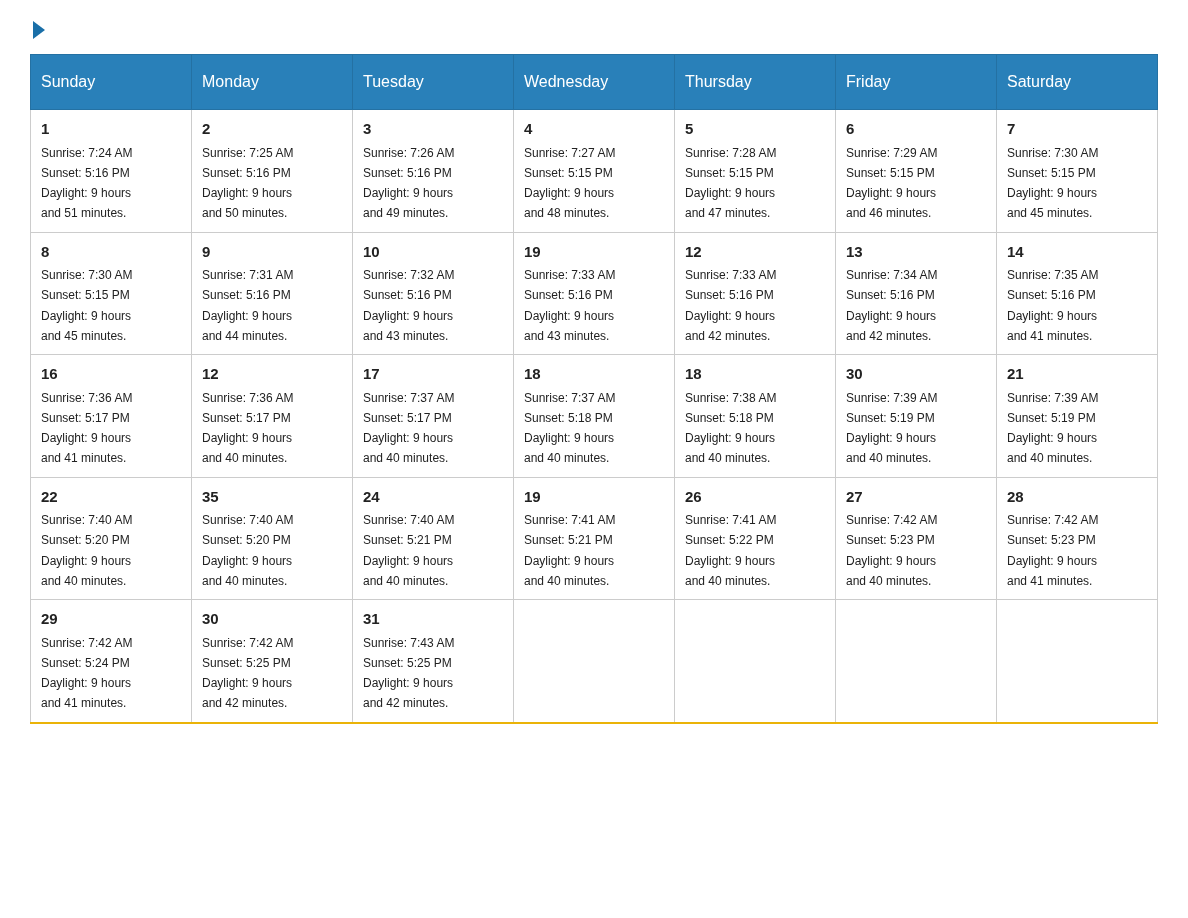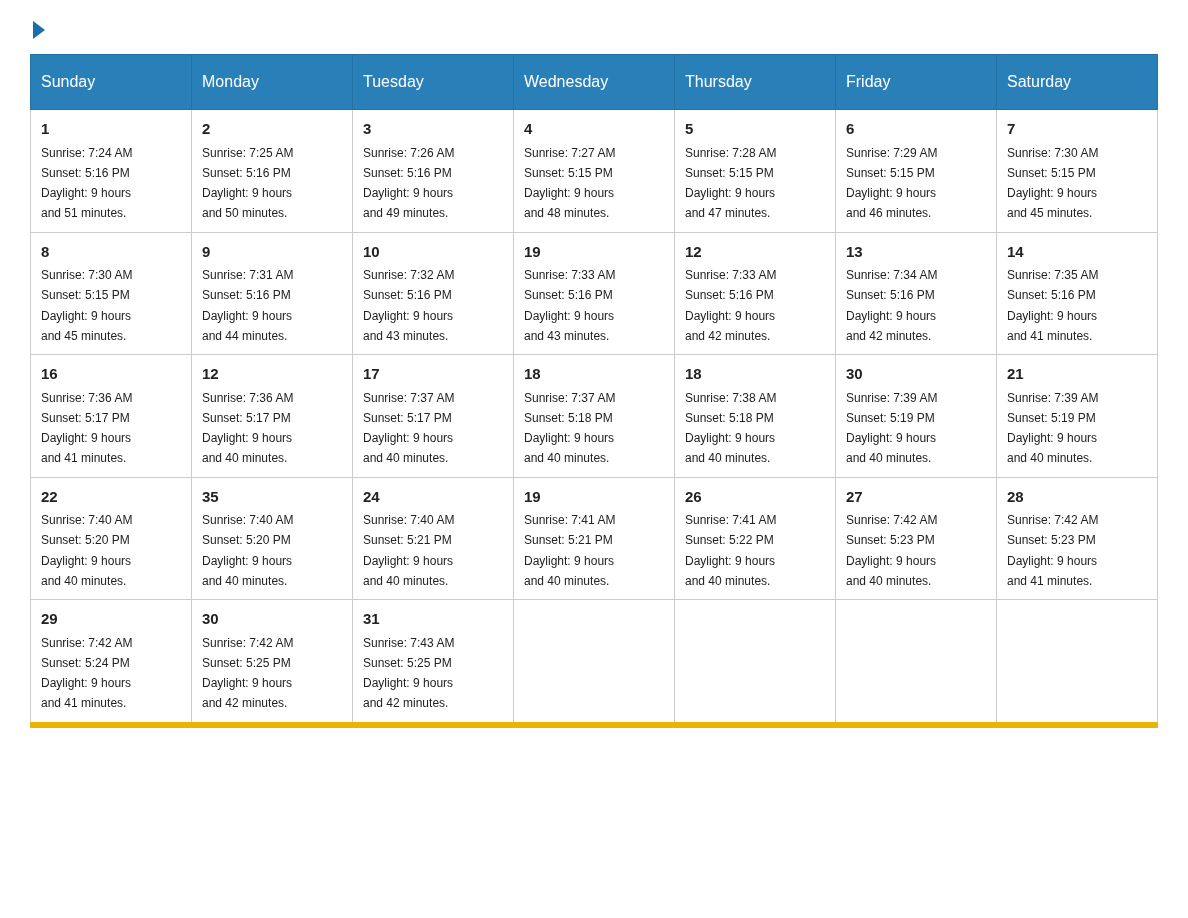--- a/index.html
+++ b/index.html
@@ -87,21 +87,21 @@
     }
     .day-info {
       font-size: 12px;
       color: #222;
       line-height: 1.55;
     }
     .empty-cell {
       background: #fff;
     }
     tr:last-child td {
-      border-bottom: 6px solid #eab308;
+      border-bottom: 2px solid #eab308;
     }
   </style>
 </head>
 <body>
 
 <div class="header-area">
   <div class="logo-area">
     <div class="logo-text">
       <span class="logo-general"></span>
       <span class="logo-arrow"></span>

